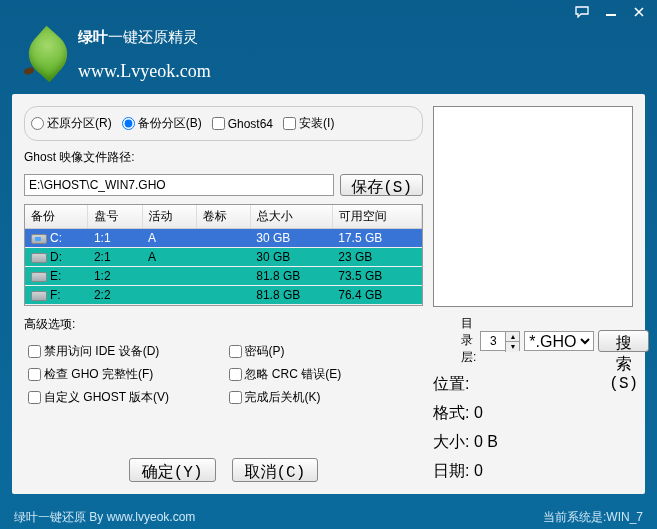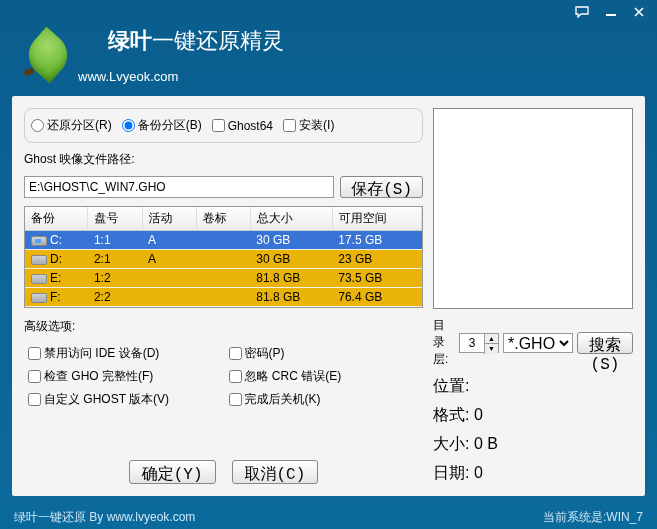--- a/index.html
+++ b/index.html
@@ -5,45 +5,45 @@
 * { box-sizing: border-box; margin: 0; padding: 0; }
 body { font-family: "Microsoft YaHei", SimSun, Arial, sans-serif; font-size: 12px; background: #fff; }
 .window { width: 657px; height: 529px; background: linear-gradient(to bottom, #0a5e8e 0%, #0b6a9c 100%); position: relative; }
 .titlebar { height: 24px; display: flex; justify-content: flex-end; align-items: center; padding: 0 8px; gap: 8px; }
 .tbar-icon { width: 20px; height: 16px; display: flex; align-items: center; justify-content: center; color: #fff; cursor: pointer; }
 .tbar-icon svg { display: block; }
 .header { display: flex; align-items: center; padding: 4px 24px 12px; gap: 8px; }
 .leaf-icon { width: 46px; height: 46px; position: relative; }
 .leaf-icon .leaf { width: 40px; height: 40px; background: radial-gradient(circle at 35% 35%, #a4d96c, #4ca614); border-radius: 0 55% 0 55%; transform: rotate(42deg); position: absolute; left: 4px; top: 2px; box-shadow: inset -3px -3px 6px rgba(0,0,0,0.2); }
 .leaf-icon .stem { position: absolute; width: 10px; height: 6px; background:#5a3816; border-radius: 3px; left: 0; bottom: 4px; transform: rotate(-20deg);}
-.htext .title { color: #fff; font-size: 22px; font-weight: bold; line-height: 1.2; margin-left: 30px; }
+.htext .title { color: #fff; font-size: 15px; font-weight: bold; line-height: 1.2; }
 .htext .title .sub { font-weight: normal; }
-.htext .url { color: #fff; font-size: 13px; margin-top: 15px; }
+.htext .url { color: #fff; font-size: 18px; margin-top: 15px; font-family: Liberation Serif, serif; }
 .main { background: #f4f4f4; margin: 0 12px; border-radius: 2px; padding: 12px; height: 400px; display: flex; gap: 10px; }
 .left { flex: 1; display: flex; flex-direction: column; gap: 8px; }
 .right { width: 200px; display: flex; flex-direction: column; }
-.modes { border: 1px solid #ccc; border-radius: 8px; padding: 8px 6px; display: flex; gap: 10px; align-items: center; flex-wrap: wrap; }
+.modes { border: 1px solid #ccc; border-radius: 13px; padding: 8px 6px; display: flex; gap: 10px; align-items: center; flex-wrap: wrap; }
 .radio-item, .check-item { display: flex; align-items: center; gap: 3px; cursor: pointer; }
 .radio-item input, .check-item input { margin: 0; }
 .pathrow { display: flex; align-items: center; gap: 6px; justify-content: center; }
 .pathlabel { white-space: nowrap; }
 .pathinput { flex: 1; border: 1px solid #999; background: #fff; height: 22px; padding: 0 4px; font-family: inherit; font-size: 12px; }
 .btn { border: 1px solid #888; background: linear-gradient(#fefefe,#e4e4e4); border-radius: 3px; padding: 2px 10px; cursor: pointer; font-family: Liberation Mono, monospace; font-size: 16px; height: 22px; }
-.table-wrap { border: 1px solid #999; background: #eab308; }
+.table-wrap { border: 1px solid #999; background: #14b8a6; }
 .tbl { width: 100%; border-collapse: collapse; font-size: 12px; }
 .tbl th { text-align: left; padding: 3px 6px; background: linear-gradient(#fdfdfd,#ececec); border-right: 1px solid #ddd; border-bottom: 1px solid #ccc; font-weight: normal; }
 .tbl td { padding: 2px 6px; border-bottom: 1px solid #f0f0f0; }
 .tbl tr.sel td { background: #3874d6; color: #fff; }
 .drive-ico { display: inline-block; width: 16px; height: 10px; background: linear-gradient(#cfd3d6,#a7adb2); border: 1px solid #888; border-radius: 2px; margin-right: 3px; position: relative; vertical-align: middle; }
 .drive-ico.sys::after { content:""; position:absolute; left:3px; top:2px; width:6px; height:4px; background:#4aa3ff; border-radius:1px; }
 .advlabel { margin-top: 2px; }
 .adv-opts { display: grid; grid-template-columns: 1fr 1fr; gap: 6px 10px; padding: 2px 4px; }
 .preview { flex: 1; border: 1px solid #888; background: #fff; }
 .rctrl { margin-top: 8px; display: flex; flex-direction: column; gap: 8px; }
-.rrow { display: flex; align-items: center; gap: 4px; }
+.rrow { display: flex; align-items: center; gap: 4px; margin-left: 28px; }
 .spin { display: inline-flex; border: 1px solid #999; height: 20px; }
 .spin input { width: 24px; border: none; text-align: center; font-size: 12px; }
 .spin .arrows { display: flex; flex-direction: column; }
 .spin .arrows span { width: 14px; height: 10px; font-size: 7px; line-height: 10px; text-align: center; background: #eee; border-left: 1px solid #999; cursor: pointer; }
 .spin .arrows span:first-child { border-bottom: 1px solid #999; }
 select.combo { border: 1px solid #999; height: 20px; font-size: 16px; background: #fff; }
 .info-line { font-size: 16px; }
 .footer-btns { display: flex; justify-content: center; gap: 16px; margin-top: auto; padding-top: 10px; }
 .footer-btns .btn { padding: 3px 12px; height: 24px; }
 .statusbar { position: absolute; bottom: 0; left: 0; right: 0; height: 24px; display: flex; justify-content: space-between; align-items: center; padding: 0 14px; color: #cde6f5; font-size: 12px; }

